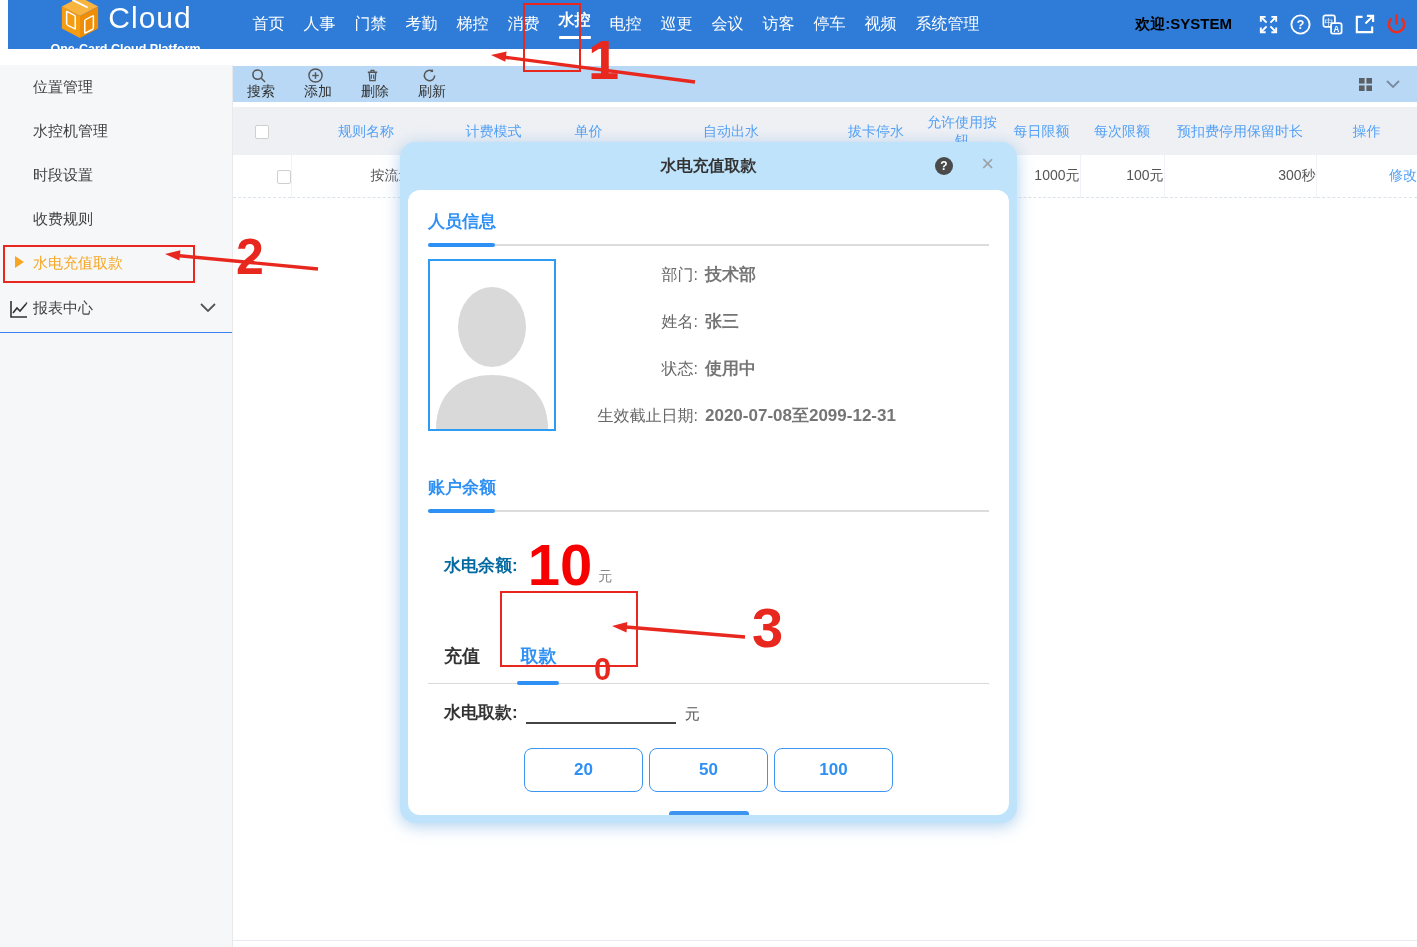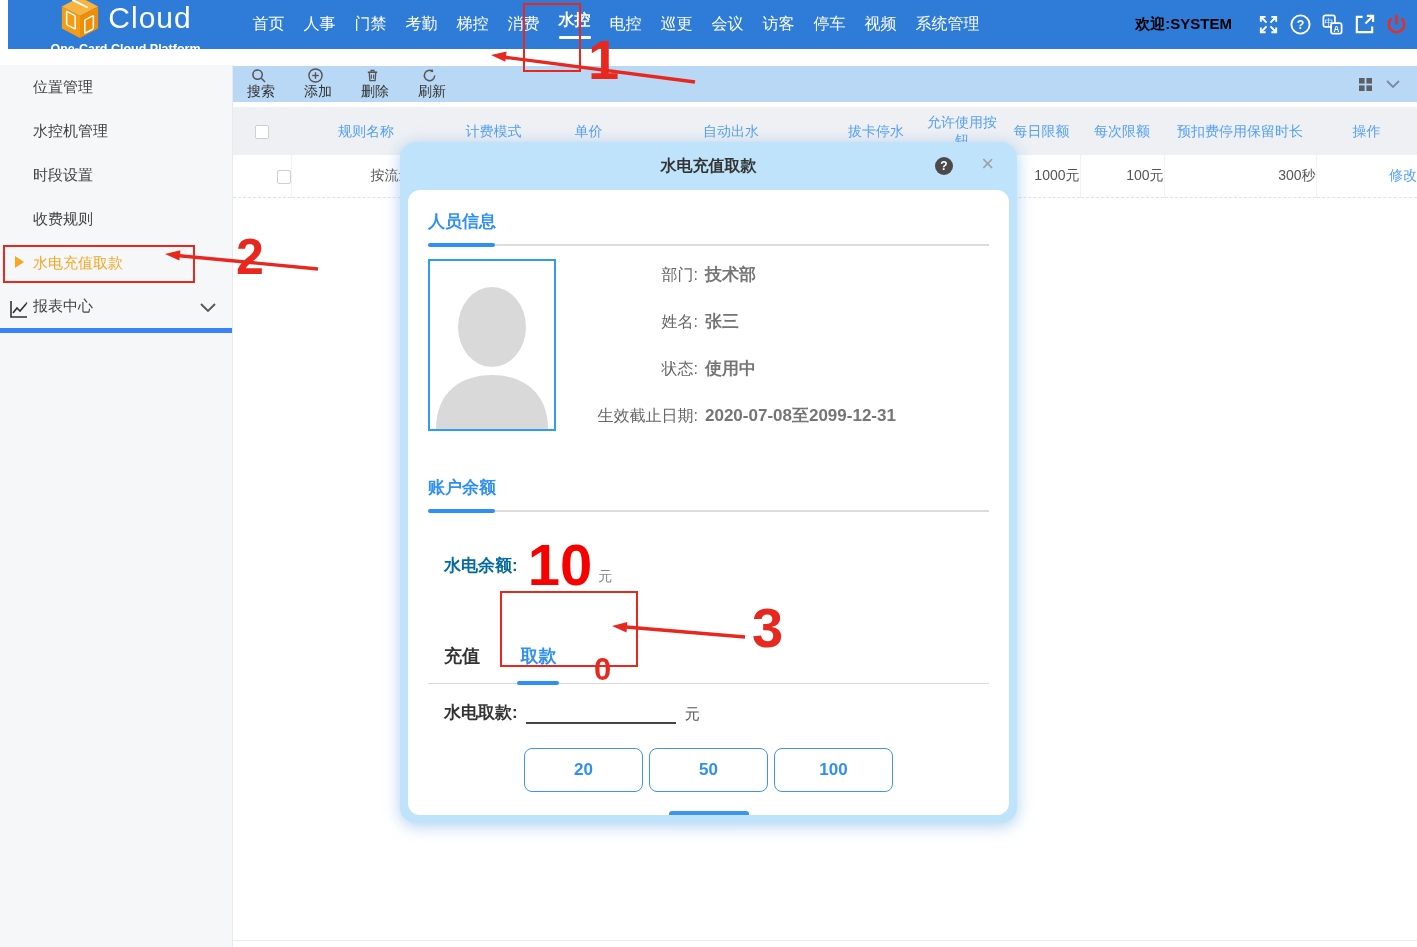--- a/index.html
+++ b/index.html
@@ -23,21 +23,21 @@
   .welcome { color:#000000; font-size:15px; font-weight:bold; margin-right:16px; }
   .top-icon { width:23px; height:23px; margin-left:9px; cursor:pointer; }
   
   .sidebar { position:absolute; left:0; top:65px; width:233px; height:882px;
     background:#f6f7f8; border-right:1px solid #e9e9e9; z-index:1; }
   .side-item { height:44px; display:flex; align-items:center; padding-left:33px;
     font-size:15px; color:#424242; cursor:pointer; position:relative; }
   .side-item.active { color:#f5a623; padding-left:33px; }
   .side-caret { position:absolute; left:15px; top:15px; width:0; height:0;
     border-left:9px solid #f5a623; border-top:6px solid transparent; border-bottom:6px solid transparent; }
-  .side-report { height:48px; border-bottom:5px solid #3b82f6; }
+  .side-report { height:48px; border-bottom:1px solid #3b82f6; }
   .report-icon { position:absolute; left:9px; top:14px; }
   .side-chevron { position:absolute; right:15px; top:17px; }
   
   .toolbar { position:absolute; left:233px; top:66px; width:1184px; height:36px;
     background:#b8d8f5; display:flex; align-items:center; padding-left:14px; z-index:2; }
   .tool-btn { display:flex; align-items:center; font-size:14px; color:#333; margin-right:29px; cursor:pointer;flex-direction:column; }
   .tool-btn svg { margin-right:5px; }
   .toolbar-right { margin-left:auto; display:flex; align-items:center; padding-right:16px; }
   .grid-icon { margin-right:12px; cursor:pointer; }
   .chev-icon { cursor:pointer; }

